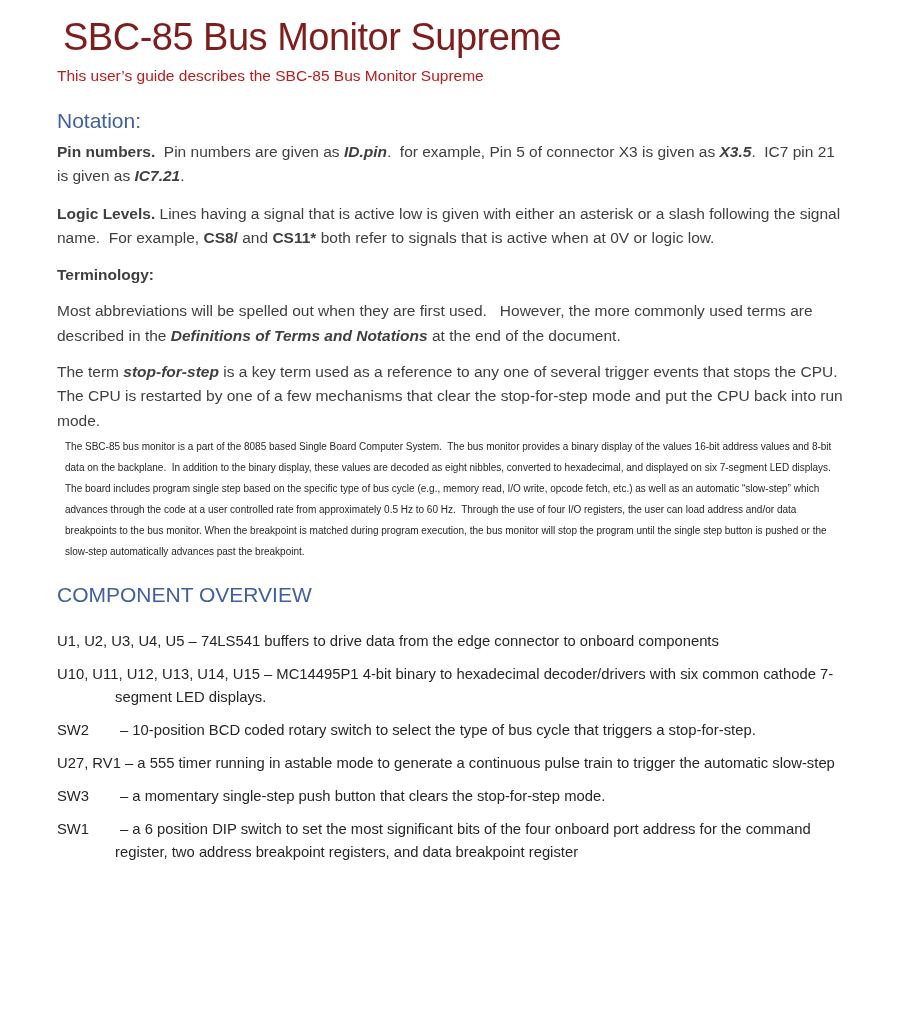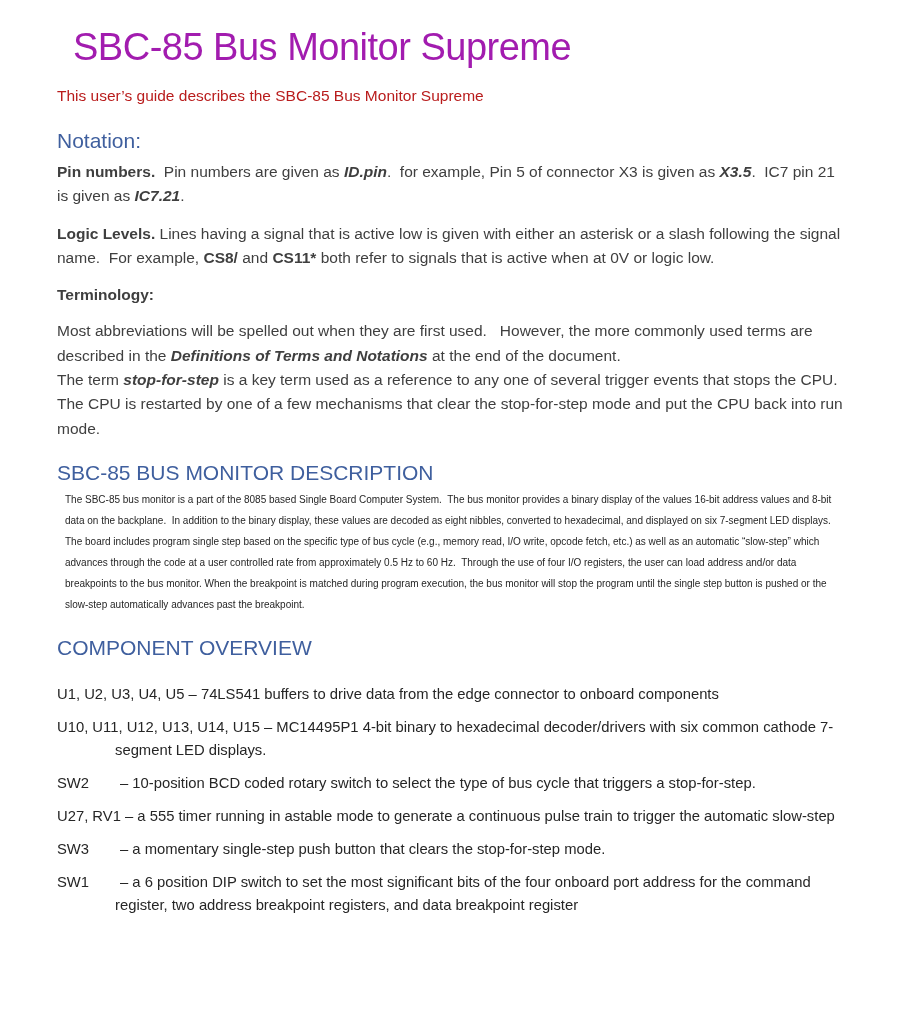--- a/index.html
+++ b/index.html
@@ -8,25 +8,25 @@
     width: 900px;
     height: 1017px;
     background: #ffffff;
     overflow: hidden;
     box-sizing: border-box;
     padding: 8px 57px 0 57px;
     font-family: "Liberation Sans", sans-serif;
     -webkit-font-smoothing: antialiased;
   }
   .title {
-    margin: 16px;
+    margin: 6px;
     font-size: 38px;
     font-weight: 300;
     line-height: 46px;
-    color: #a21caf;
+    color: #7f1d1d;
     letter-spacing: -0.5px;
     white-space: pre-wrap;
   }
   .subtitle {
     margin: 6px 0 0 0;
     font-size: 15.5px;
     line-height: 20px;
     color: #b91c1c;
     white-space: pre-wrap;
   }
@@ -43,21 +43,21 @@
     margin: 0;
     font-size: 15.5px;
     line-height: 24.3px;
     color: #3f3f3f;
     white-space: pre-wrap;
   }
   .p1 { margin-top: 6px; }
   .p2 { margin-top: 13px; }
   .p3 { margin-top: 13px; }
   .p4 { margin-top: 12px; }
-  .p5 { }
+  .p5 { margin-top: 12px; }
   .desc-body {
     margin: 3px 0 0 8px;
     font-size: 10px;
     line-height: 21px;
     color: #262626;
     white-space: pre-wrap;
   }
   .h3 {
     margin: 8px 0 0 0;
     font-size: 17.5px;
@@ -93,21 +93,20 @@
   <section>
     <h2 class="h-blue h-notation">Notation:</h2>
     <p class="para p1"><span style="font-weight: 700;">Pin numbers.</span><span>  Pin numbers are given as </span><span style="font-weight: 700; font-style: italic;">ID.pin</span><span>.  for example, Pin 5 of connector X3 is given as </span><span style="font-weight: 700; font-style: italic;">X3.5</span><span>.  IC7 pin 21 is given as </span><span style="font-weight: 700; font-style: italic;">IC7.21</span><span>.</span></p>
     <p class="para p2"><span style="font-weight: 700;">Logic Levels.</span><span> Lines having a signal that is active low is given with either an asterisk or a slash following the signal name.  For example, </span><span style="font-weight: 700;">CS8/</span><span> and </span><span style="font-weight: 700;">CS11*</span><span> both refer to signals that is active when at 0V or logic low.</span></p>
     <p class="para p3"><span style="font-weight: 700;">Terminology:</span></p>
     <p class="para p4"><span>Most abbreviations will be spelled out when they are first used.   However, the more commonly used terms are described in the </span><span style="font-weight: 700; font-style: italic;">Definitions of Terms and Notations</span><span> at the end of the document.</span></p>
     <p class="para p5"><span>The term </span><span style="font-weight: 700; font-style: italic;">stop-for-step</span><span> is a key term used as a reference to any one of several trigger events that stops the CPU.  The CPU is restarted by one of a few mechanisms that clear the stop-for-step mode and put the CPU back into run mode.</span></p>
   </section>
 
   <section>
-    <h2 class="h-blue h-desc">SBC-85 BUS MONITOR DESCRIPTION</h2>
     <p class="desc-body">The SBC-85 bus monitor is a part of the 8085 based Single Board Computer System.  The bus monitor provides a binary display of the values 16-bit address values and 8-bit data on the backplane.  In addition to the binary display, these values are decoded as eight nibbles, converted to hexadecimal, and displayed on six 7-segment LED displays.  The board includes program single step based on the specific type of bus cycle (e.g., memory read, I/O write, opcode fetch, etc.) as well as an automatic “slow-step” which advances through the code at a user controlled rate from approximately 0.5 Hz to 60 Hz.  Through the use of four I/O registers, the user can load address and/or data breakpoints to the bus monitor. When the breakpoint is matched during program execution, the bus monitor will stop the program until the single step button is pushed or the slow-step automatically advances past the breakpoint.</p>
   </section>
 
   <section>
     <h2 class="h-blue h-comp">COMPONENT OVERVIEW</h2>
     <div class="comp-list">
     <div class="comp-item"><span>U1, U2, U3, U4, U5 – 74LS541 buffers to drive data from the edge connector to onboard components</span></div>
 
     <div class="comp-item"><span>U10, U11, U12, U13, U14, U15 – MC14495P1 4-bit binary to hexadecimal decoder/drivers with six common cathode 7-segment LED displays.</span></div>
 

